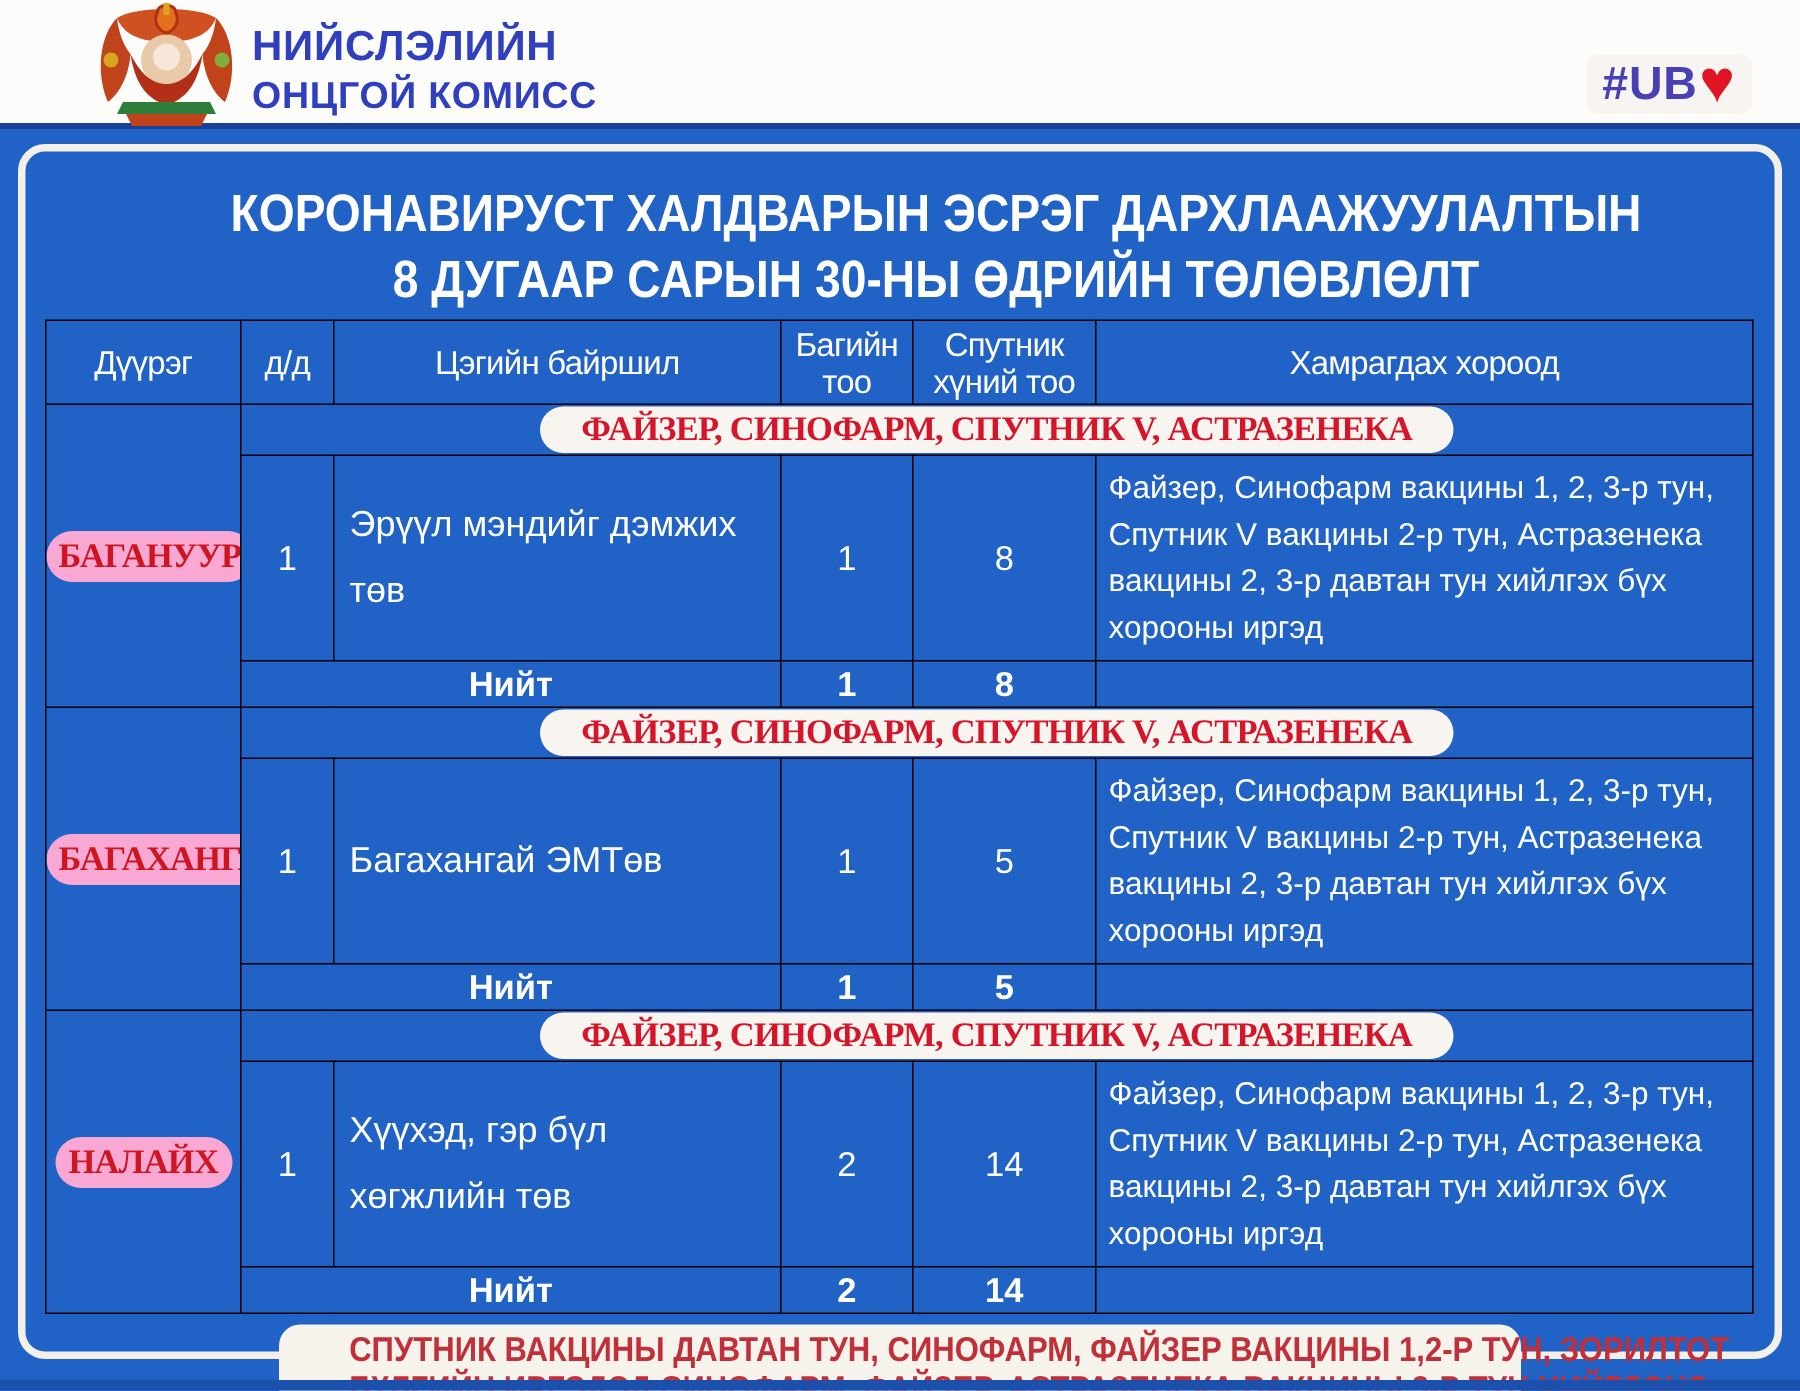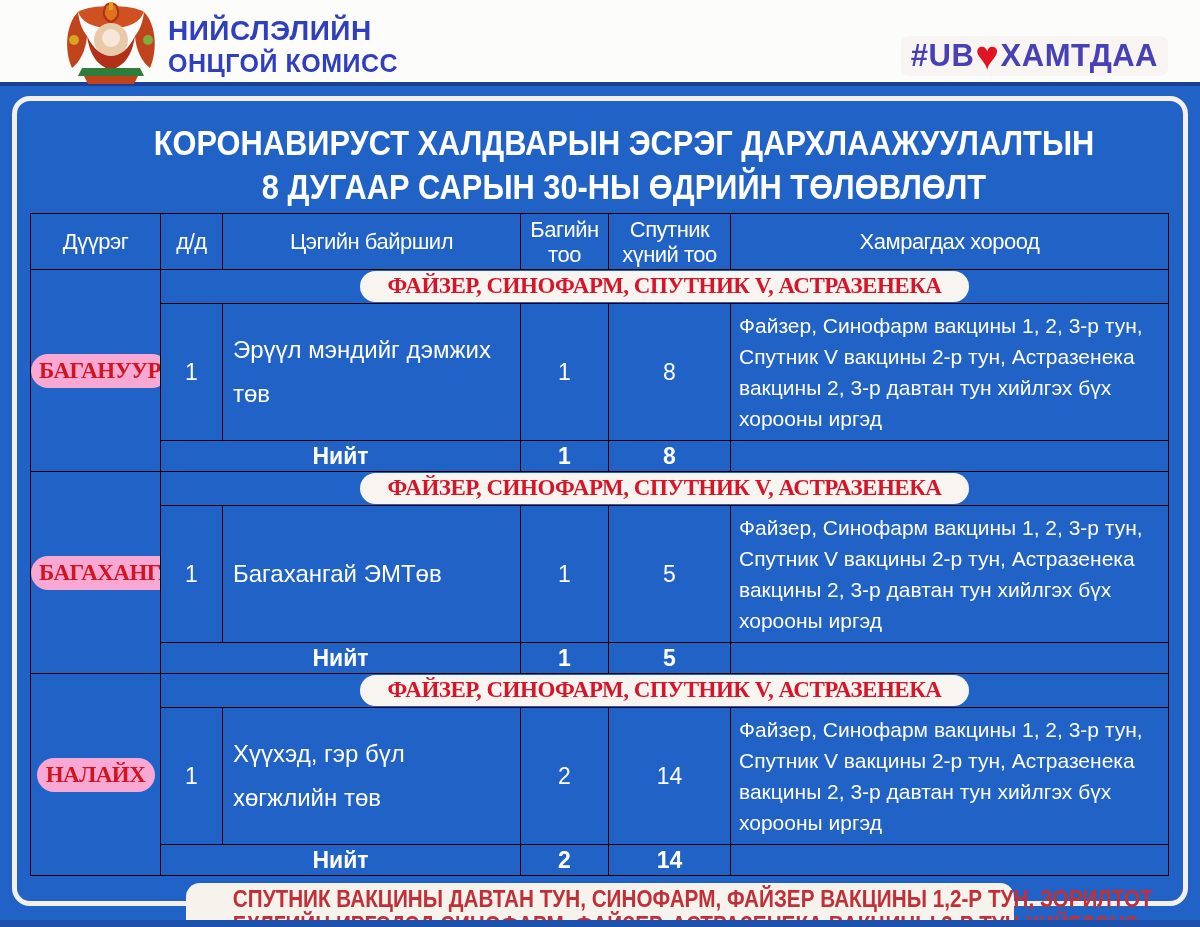--- a/index.html
+++ b/index.html
@@ -130,21 +130,20 @@
       <circle cx="88" cy="38" r="5" fill="#7fae3a"></circle>
     </svg>
   </div>
   <div class="org-name">
     <span class="org-line1">НИЙСЛЭЛИЙН</span><br>
     <span class="org-line2">ОНЦГОЙ КОМИСС</span>
   </div>
   <div class="hashtag-badge">
     <span>#UB</span>
     <span class="heart">♥</span>
-    <span>ХАМТДАА</span>
   </div>
 </div>
 
 <div class="blue-area">
   <div class="panel">
 
     <div class="title-block">
       <span class="title-line">КОРОНАВИРУСТ ХАЛДВАРЫН ЭСРЭГ ДАРХЛААЖУУЛАЛТЫН</span>
       <span class="title-line">8 ДУГААР САРЫН 30-НЫ ӨДРИЙН ТӨЛӨВЛӨЛТ</span>
     </div>

